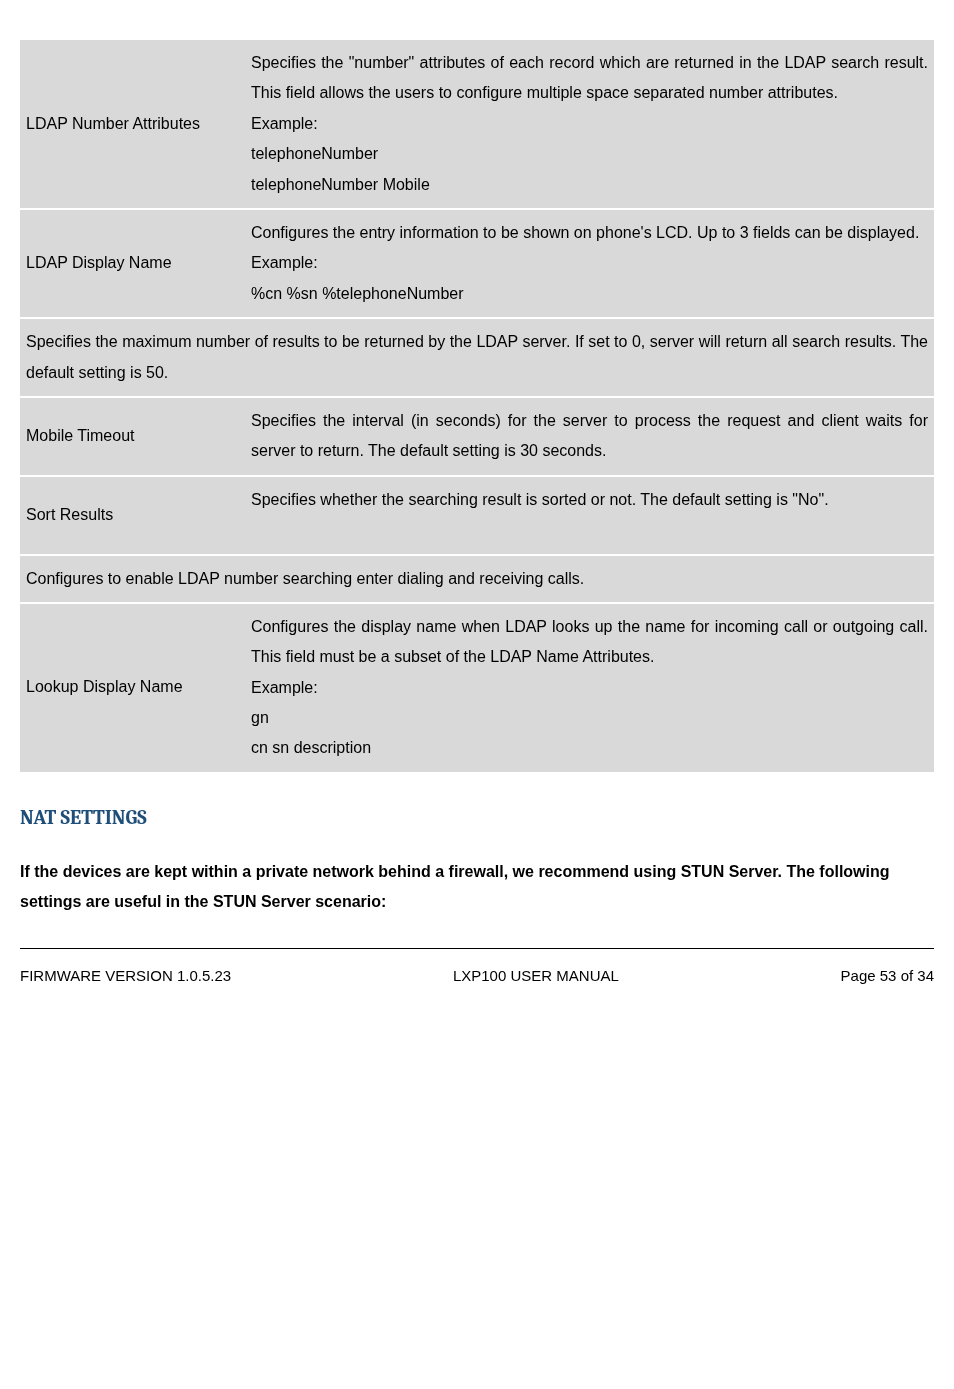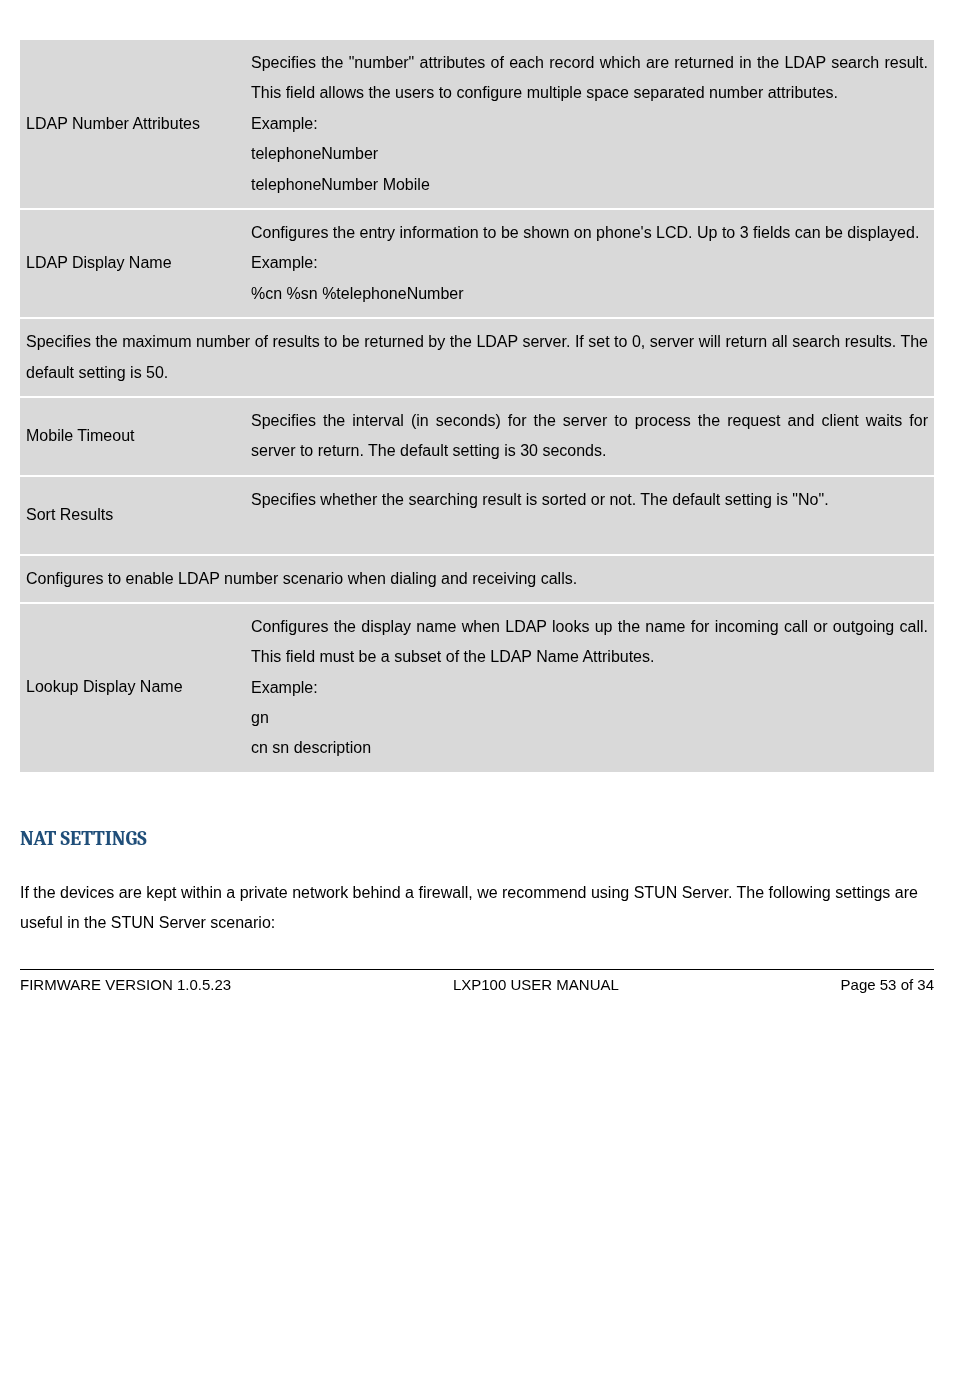--- a/index.html
+++ b/index.html
@@ -39,26 +39,27 @@
       padding: 8px 6px;
       background: #d9d9d9;
       line-height: 1.9;
       text-align: justify;
     }
     .heading {
       color: #1f4e79;
       font-family: Cambria, Georgia, serif;
       font-size: 20px;
       font-weight: bold;
-      margin-top: 55px;
+      margin-top: 34px;
       margin-bottom: 28px;
     }
     .paragraph {
       line-height: 1.9;
       margin-bottom: 30px;
+      font-weight: bold;
     }
     ul.bullets {
       list-style: none;
       padding-left: 10px;
     }
     ul.bullets > li {
       position: relative;
       padding-left: 26px;
       margin-bottom: 22px;
       line-height: 1.9;
@@ -72,21 +73,21 @@
     }
     .bullet-title {
       font-weight: bold;
     }
     .bullet-body {
       display: block;
     }
     .footer {
       border-top: 1px solid #000;
       margin-top: 28px;
-      padding-top: 6px;
+      padding-top: 18px;
       display: flex;
       justify-content: space-between;
       font-size: 15px;
     }
   </style>
 </head>
 <body>
 
 <div class="table">
 
@@ -108,21 +109,21 @@
     <div class="cell-left">Mobile Timeout</div>
     <div class="cell-right">Specifies the interval (in seconds) for the server to process the request and client waits for server to return. The default setting is 30 seconds.</div>
   </div>
 
   <div class="table-row">
     <div class="cell-left">Sort Results</div>
     <div class="cell-right">Specifies whether the searching result is sorted or not. The default setting is "No".</div>
   </div>
 
   <div class="table-row">
-    <div class="cell-right">Configures to enable LDAP number scenario when dialing and receiving calls.</div>
+    <div class="cell-right">Configures to enable LDAP number searching enter dialing and receiving calls.</div>
   </div>
 
   <div class="table-row">
     <div class="cell-left">Lookup Display Name</div>
     <div class="cell-right">Configures the display name when LDAP looks up the name for incoming call or outgoing call. This field must be a subset of the LDAP Name Attributes.<br>Example:<br>gn<br>cn sn description</div>
   </div>
 
 
 </div>
 

